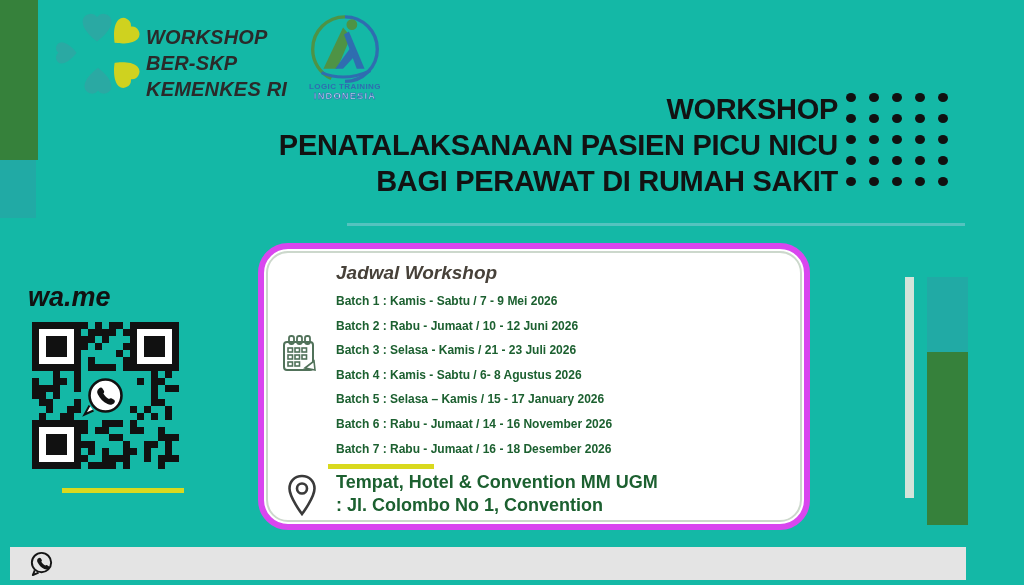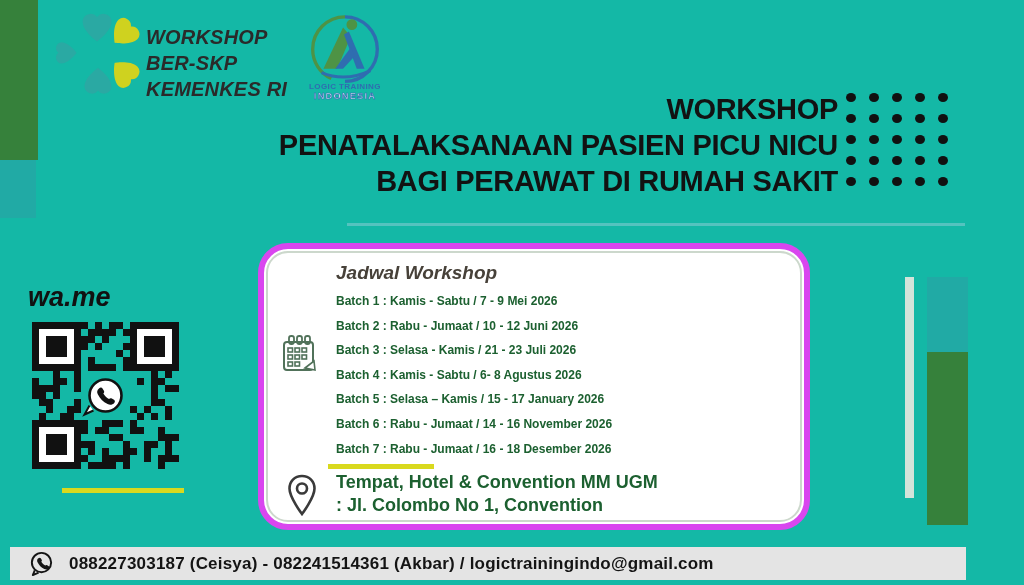--- a/index.html
+++ b/index.html
@@ -332,16 +332,15 @@
       <div>: Jl. Colombo No 1, Convention</div>
     </div>
   </div>
 
   <div class="footer-bar">
     <svg class="wa-icon" viewBox="0 0 28 28">
       <circle cx="14" cy="13" r="10" fill="none" stroke="#141414" stroke-width="2"></circle>
       <path d="M7 21 L5 26 L11 23.5" fill="none" stroke="#141414" stroke-width="2" stroke-linejoin="round"></path>
       <path d="M10.7 8.6 c1-.9 2-.8 2.5 0 l1 1.6 c.4.7.2 1.4-.4 2 c1.2 1.9 2.3 3 4.1 4 c.6-.6 1.3-.8 2-.4 l1.6 1 c.8.5.9 1.5 0 2.5 c-1.2 1.2-3 1.3-4.6.5 c-3.2-1.6-5.5-3.9-7-7 c-.8-1.7-.5-3.1.8-4.2 z" fill="#141414"></path>
     </svg>
-    <div class="footer-contact">088227303187 (Ceisya) - 082241514361 (Akbar) / logictrainingindo@gmail.com</div>
   </div>
 
 </div>
 
 </body></html>

